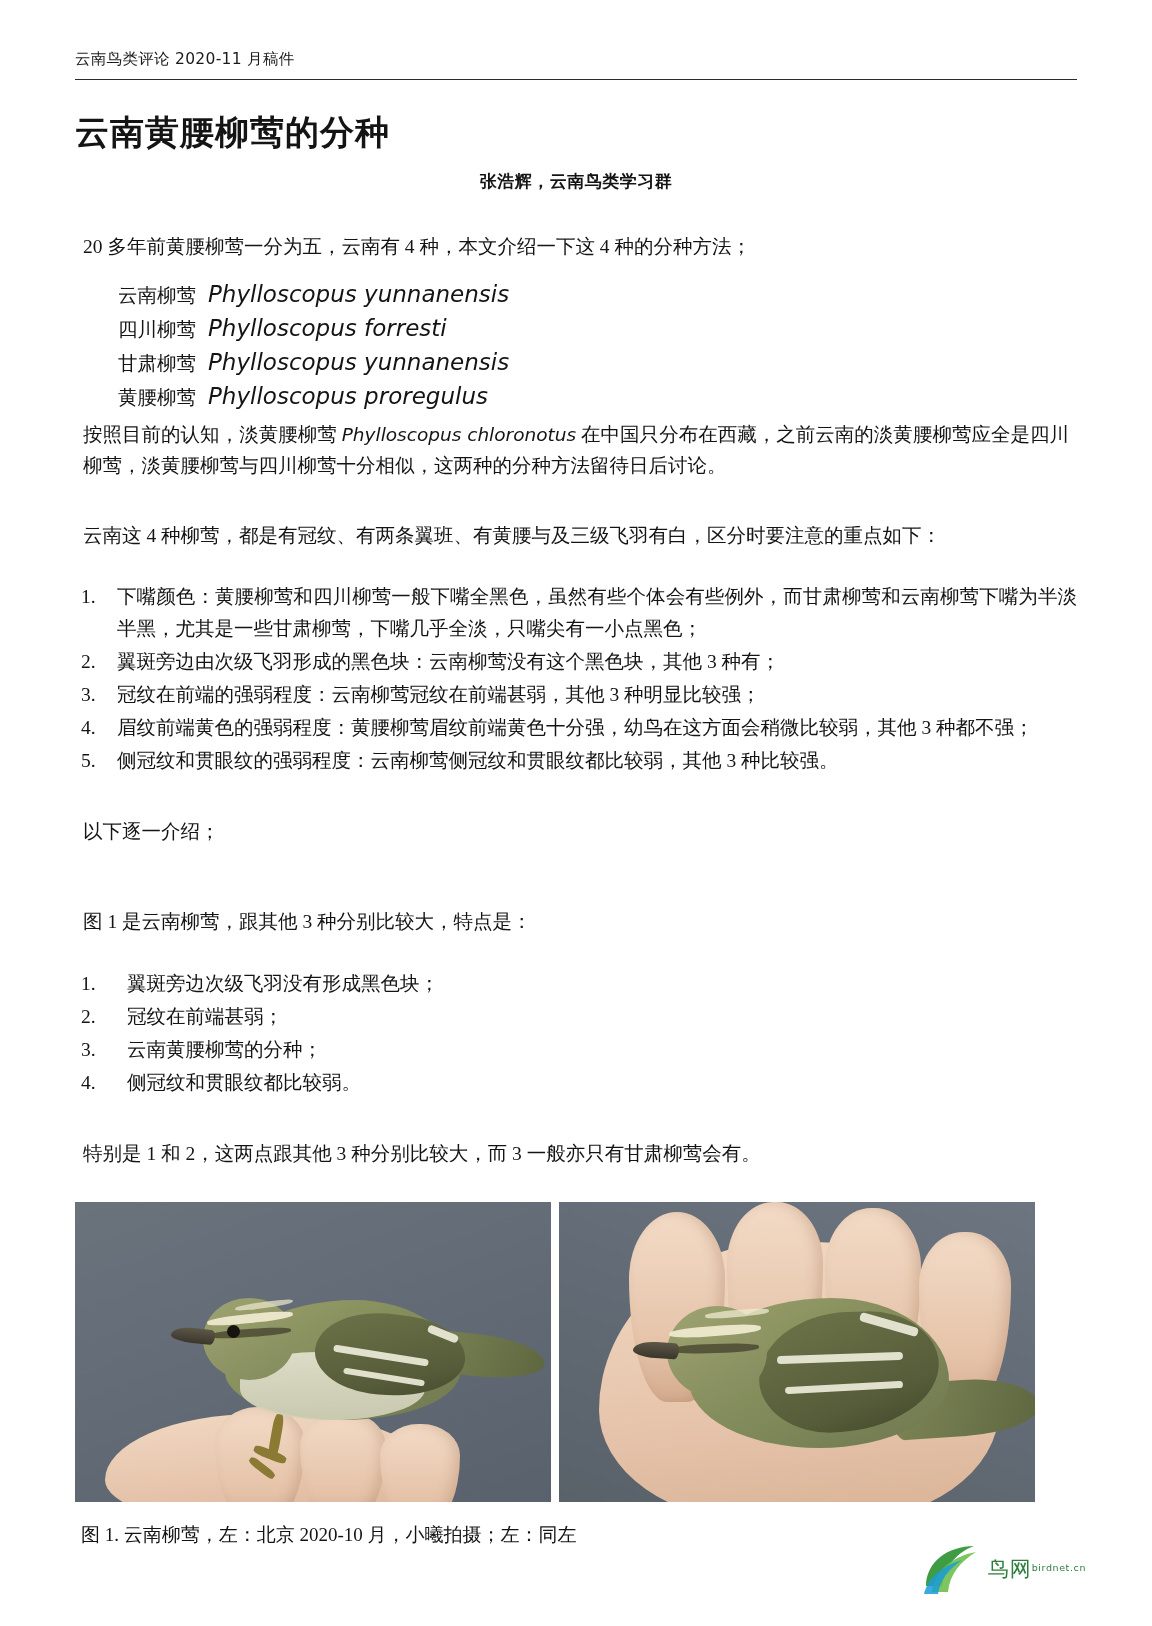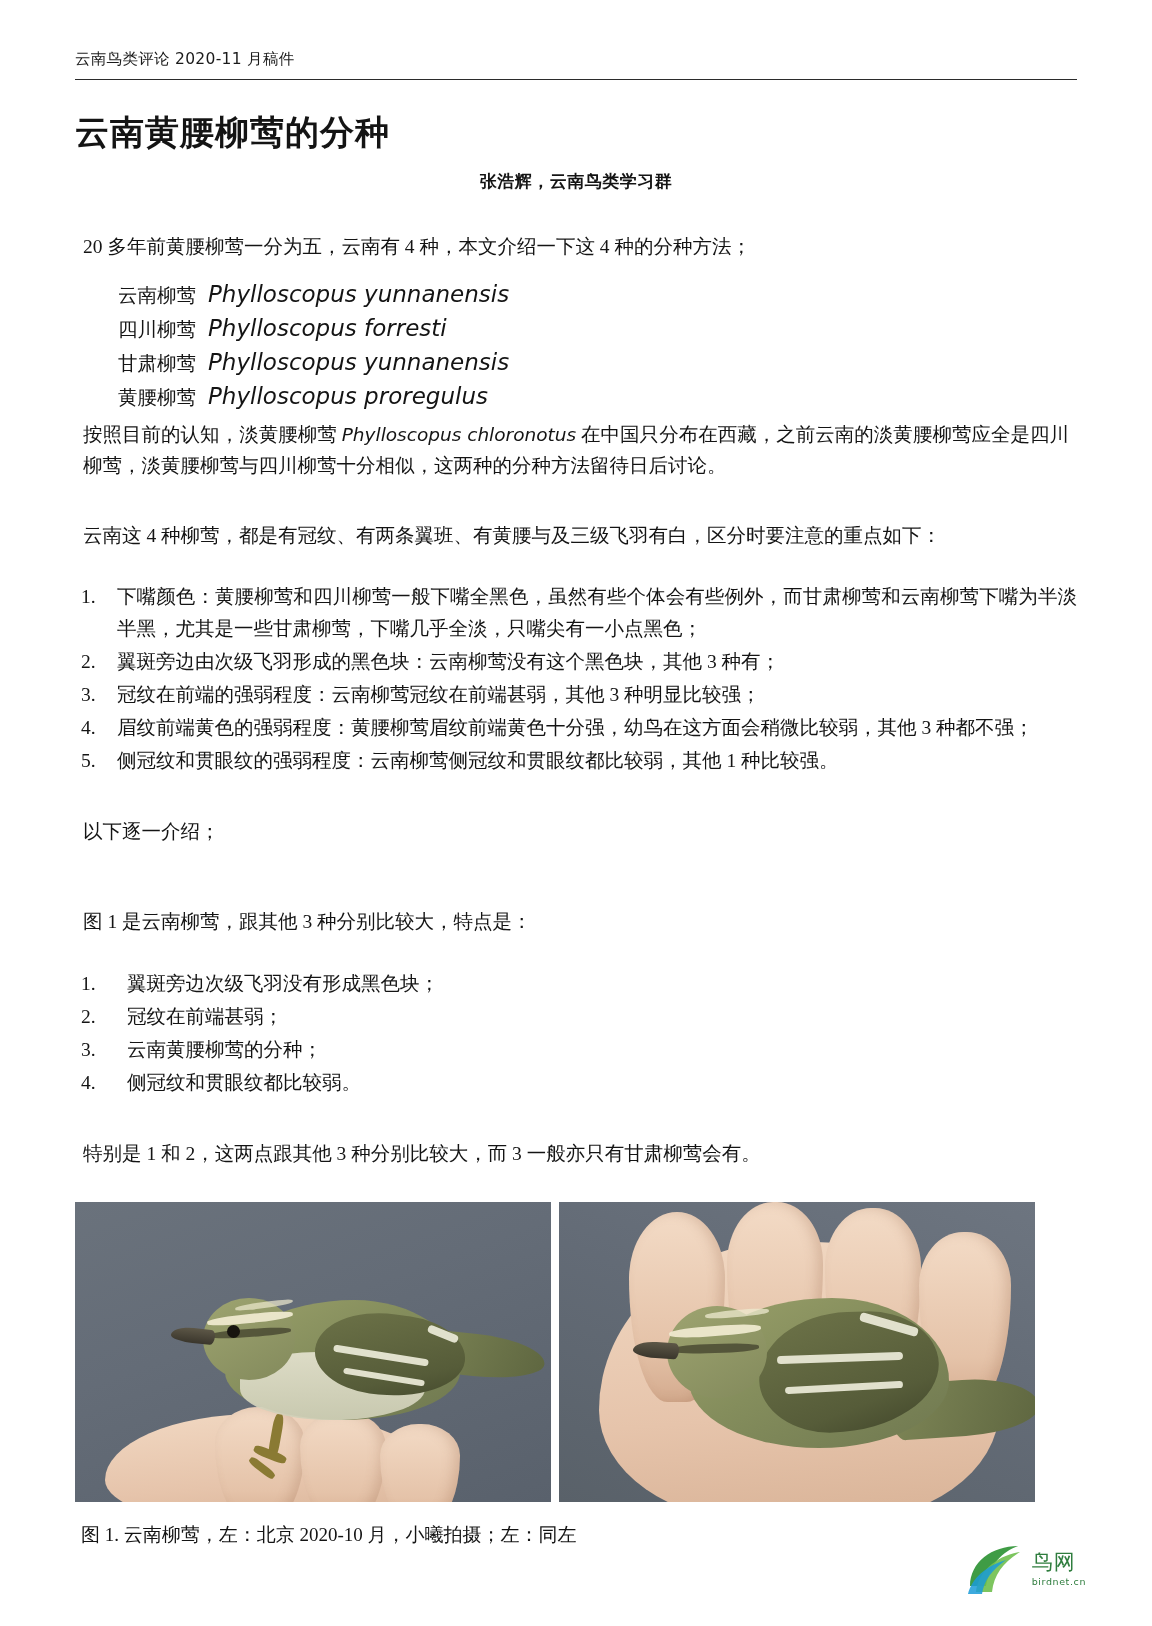--- a/index.html
+++ b/index.html
@@ -265,21 +265,21 @@
     align-items: center;
     gap: 8px;
   }
   .logo-mark {
     width: 58px;
     height: 54px;
     position: relative;
   }
   .logo-wordmark {
     display: flex;
-    flex-direction: column;
+    flex-direction: row;
     line-height: 1;
   }
   .logo-cn {
     font-family: "DejaVu Sans", "Liberation Sans", sans-serif;
     font-size: 21px;
     color: #2f7d3e;
     letter-spacing: 1px;
   }
   .logo-en {
     font-family: "DejaVu Sans", "Liberation Sans", sans-serif;
@@ -347,21 +347,21 @@
       <li>
         <span class="marker">3.</span>
         <span class="li-text">冠纹在前端的强弱程度：云南柳莺冠纹在前端甚弱，其他 3 种明显比较强；</span>
       </li>
       <li>
         <span class="marker">4.</span>
         <span class="li-text">眉纹前端黄色的强弱程度：黄腰柳莺眉纹前端黄色十分强，幼鸟在这方面会稍微比较弱，其他 3 种都不强；</span>
       </li>
       <li>
         <span class="marker">5.</span>
-        <span class="li-text">侧冠纹和贯眼纹的强弱程度：云南柳莺侧冠纹和贯眼纹都比较弱，其他 1 种比较强。</span>
+        <span class="li-text">侧冠纹和贯眼纹的强弱程度：云南柳莺侧冠纹和贯眼纹都比较弱，其他 3 种比较强。</span>
       </li>
     </ol>
 
     <div class="gap-lg"></div>
 
     <p class="body-text">以下逐一介绍；</p>
 
     <div class="gap-lg"></div>
 
 

